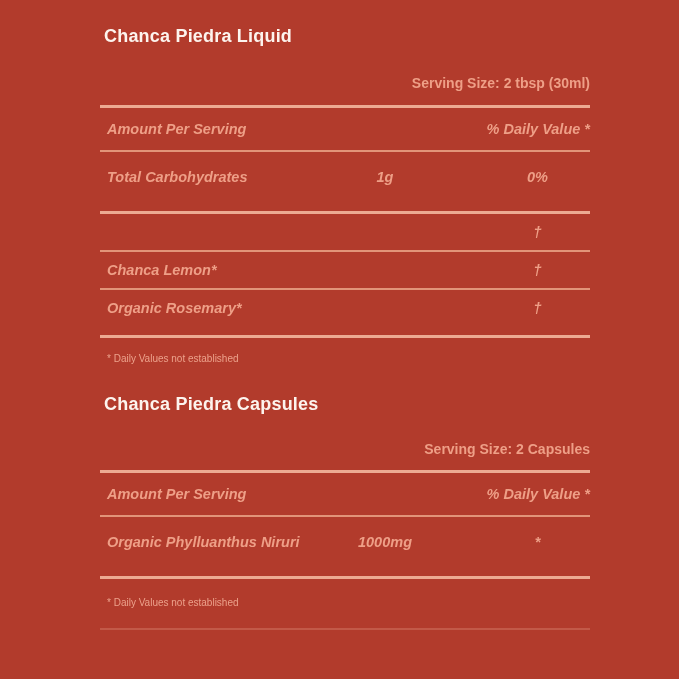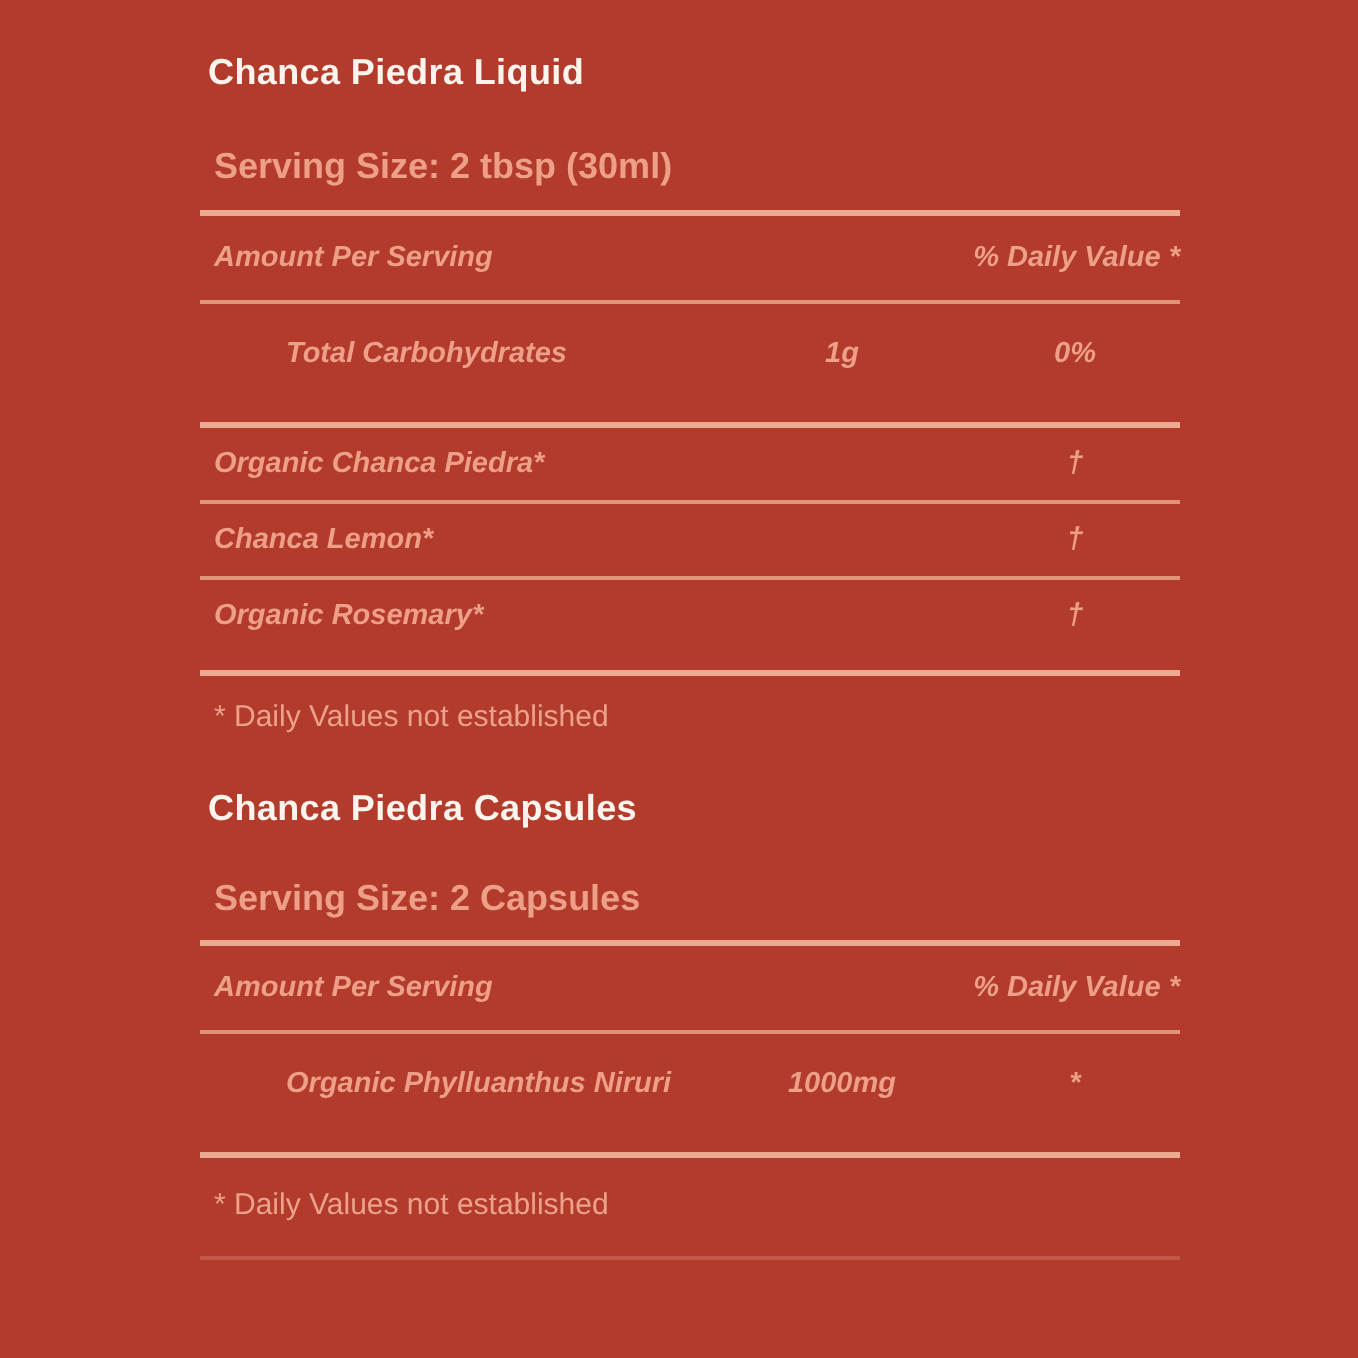--- a/index.html
+++ b/index.html
@@ -22,58 +22,59 @@
     font-size: 18px; line-height: 20px;
     font-weight: bold;
     color: #fdf4ee;
     letter-spacing: 0.2px;
   }
   h1.section-title.second { margin-top: 27px; margin-bottom: 24px; }
 
   .serving-info {
     margin-left: 7px;
     color: #ee9f87;
-    font-size: 18px; line-height: 23.5px;
+    font-size: 14px; line-height: 23.5px;
     font-weight: bold;
+    text-align: right;
   }
 
   .rule {
     width: 490px; border: 0; margin: 0; padding: 0;
     background: #edaa92;
   }
   .rule.thick { height: 3px; margin-top: 9px; }
   .rule.thin  { height: 2px; background: #e29479; }
   .rule.faint { height: 2px; background: rgba(237,170,146,0.28); margin-top: 17px; }
 
   .t-row {
     position: relative;
     display: flex; align-items: center;
     color: #ee9f87; font-weight: bold; font-size: 14.5px; font-style: italic;
   }
   .t-row .label { margin-left: 7px; }
   .t-row.header-row { height: 42px; }
-  .t-row.tall-row   { height: 50px; margin-left: 36px; }
+  .t-row.tall-row   { height: 50px; }
   .t-row.slim-row   { height: 36px; }
   .t-row .amount {
     position: absolute; left: 215px; width: 140px;
     text-align: center;
   }
   .t-row .dv {
     position: absolute; right: 0; width: 105px;
     text-align: center;
   }
   .t-row .dv-header {
     position: absolute; right: 0; text-align: right;
   }
   .dagger { font-size: 15px; }
 
   .footnote {
     margin: 13px 0 0 7px;
     color: #eca18b;
-    font-size: 15px; line-height: 16px;
+    font-size: 10px; line-height: 16px;
     font-weight: normal;
   }
   .footnote.second { margin-top: 16px; }
 </style>
 </head>
 <body>
 
 <div class="page">
   <div class="content">
 
@@ -95,21 +96,20 @@
 
       <div class="t-row tall-row">
         <span class="label">Total Carbohydrates</span>
         <span class="amount">1g</span>
         <span class="dv">0%</span>
       </div>
 
       <div class="rule thick"></div>
 
       <div class="t-row slim-row">
-        <span class="label">Organic Chanca Piedra*</span>
         <span class="dv dagger">†</span>
       </div>
 
       <div class="rule thin"></div>
 
       <div class="t-row slim-row">
         <span class="label">Chanca Lemon*</span>
         <span class="dv dagger">†</span>
       </div>
 

